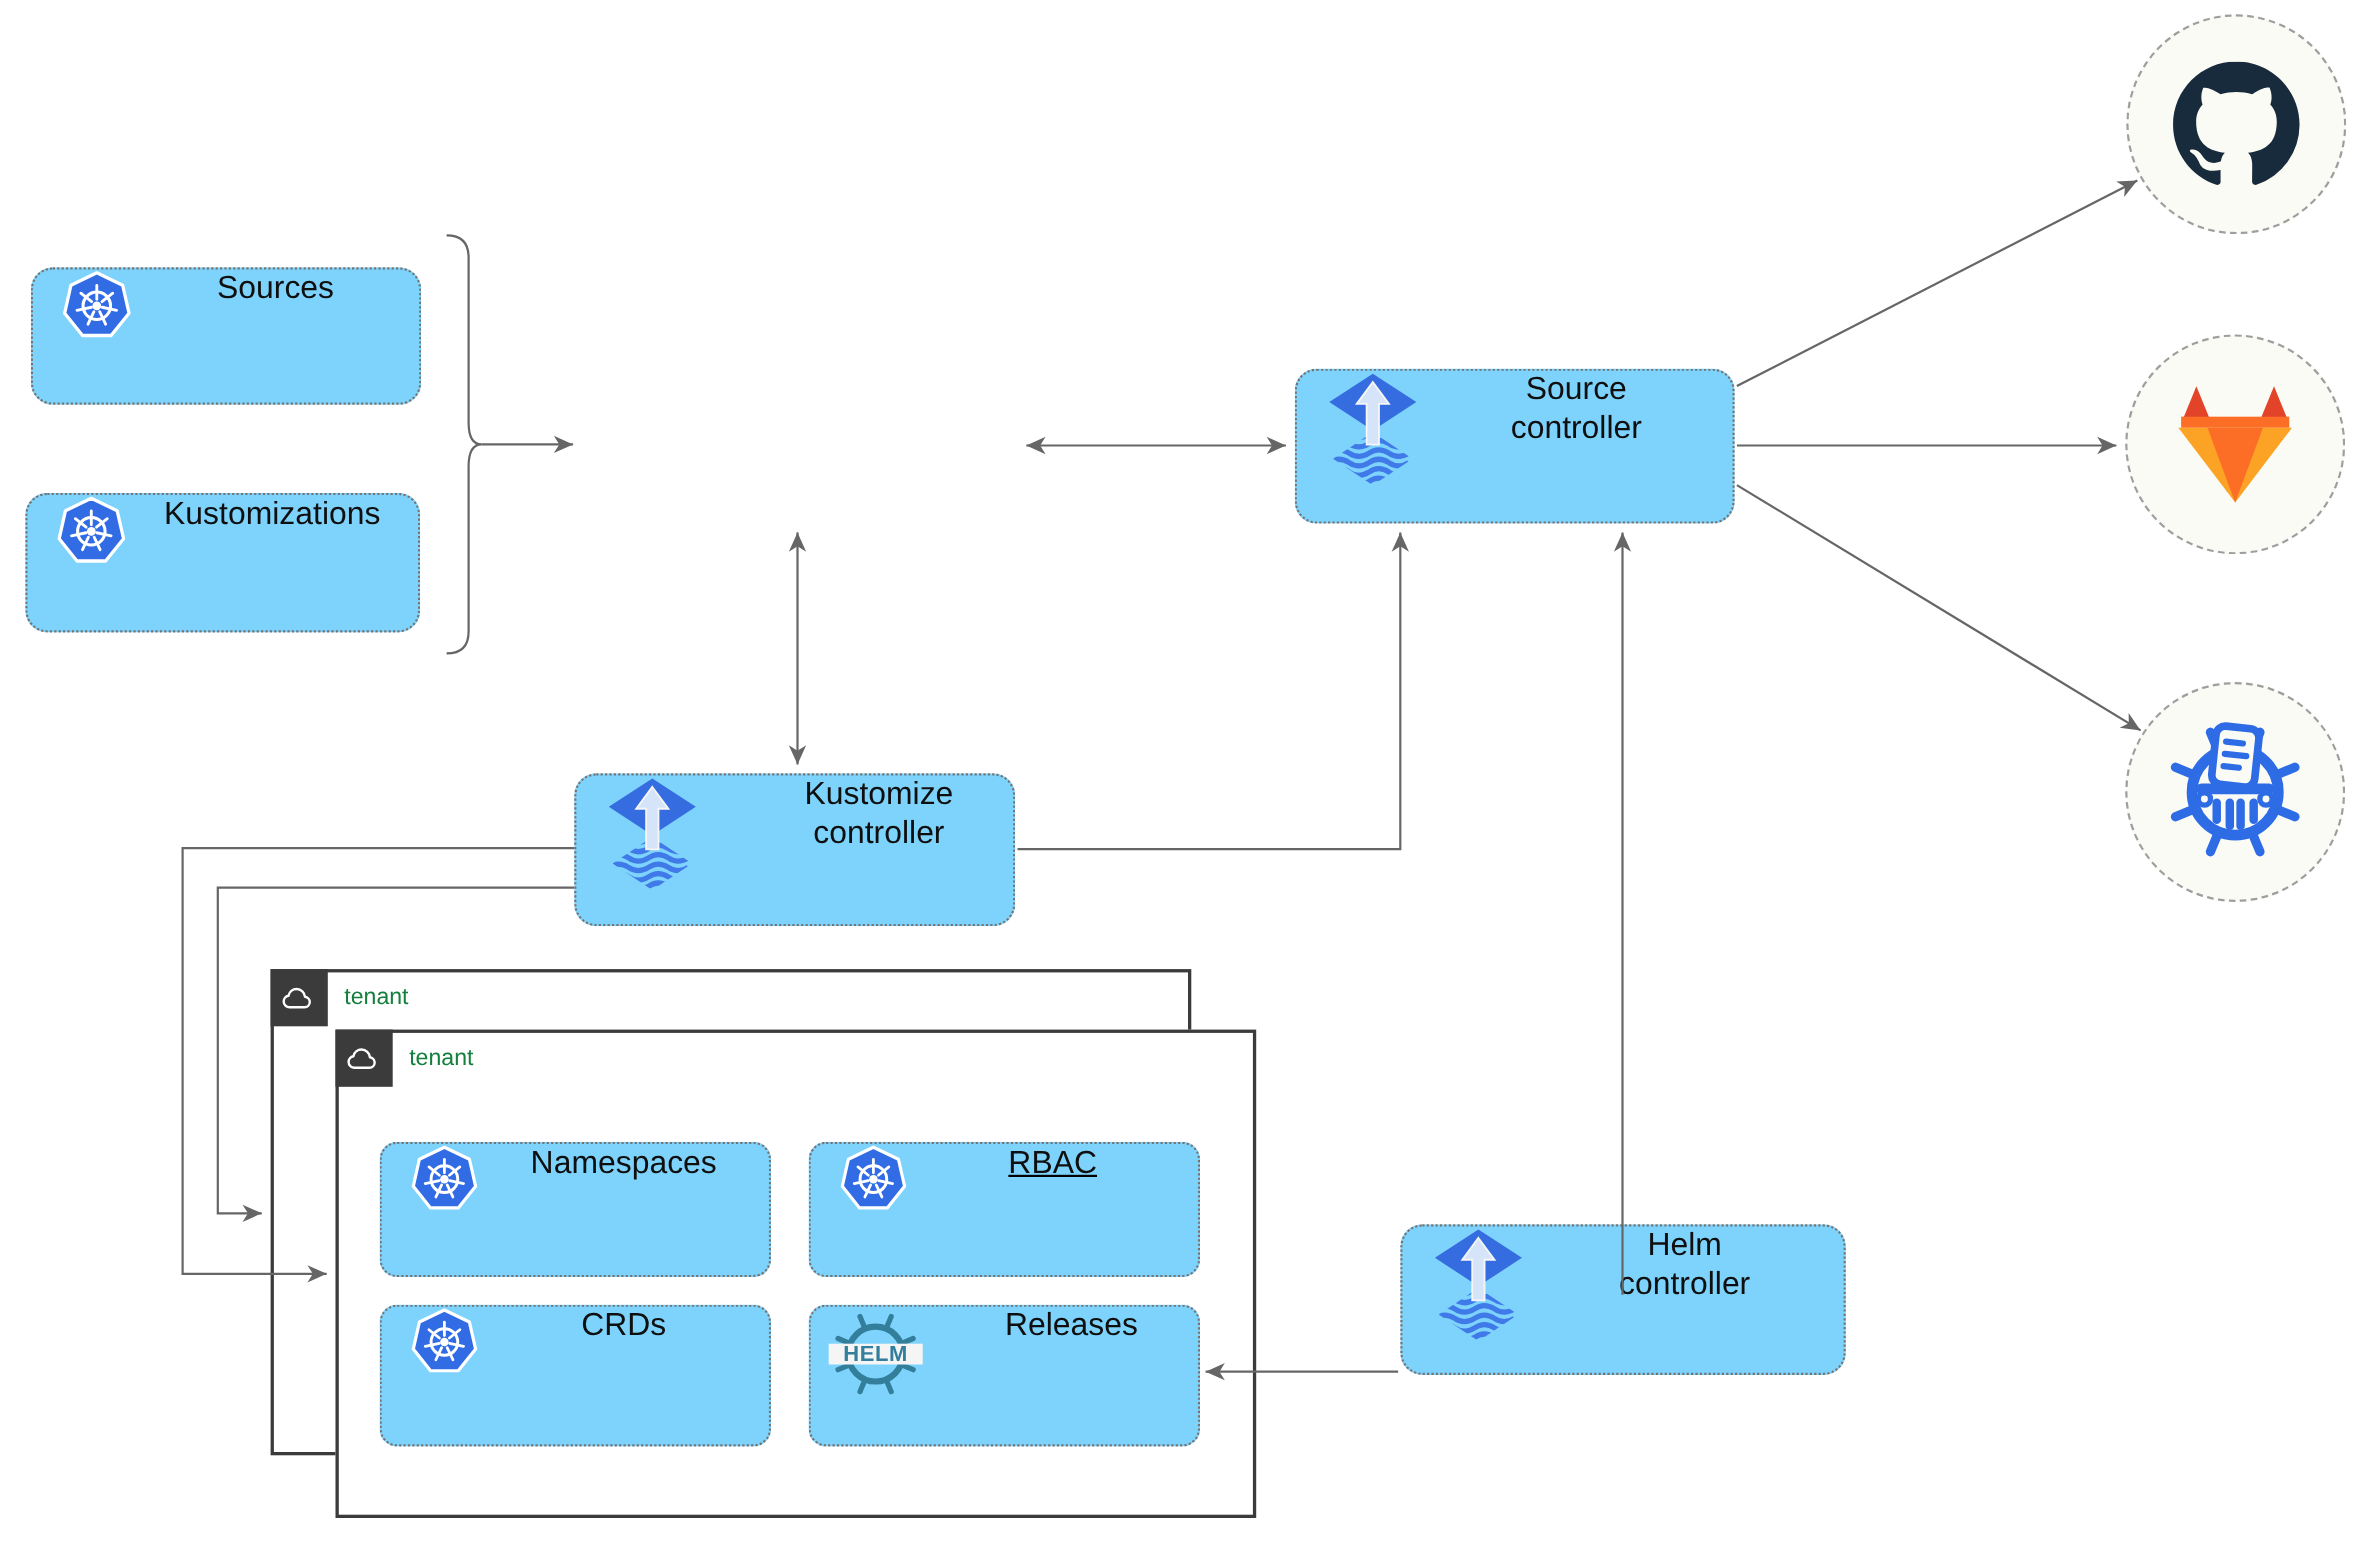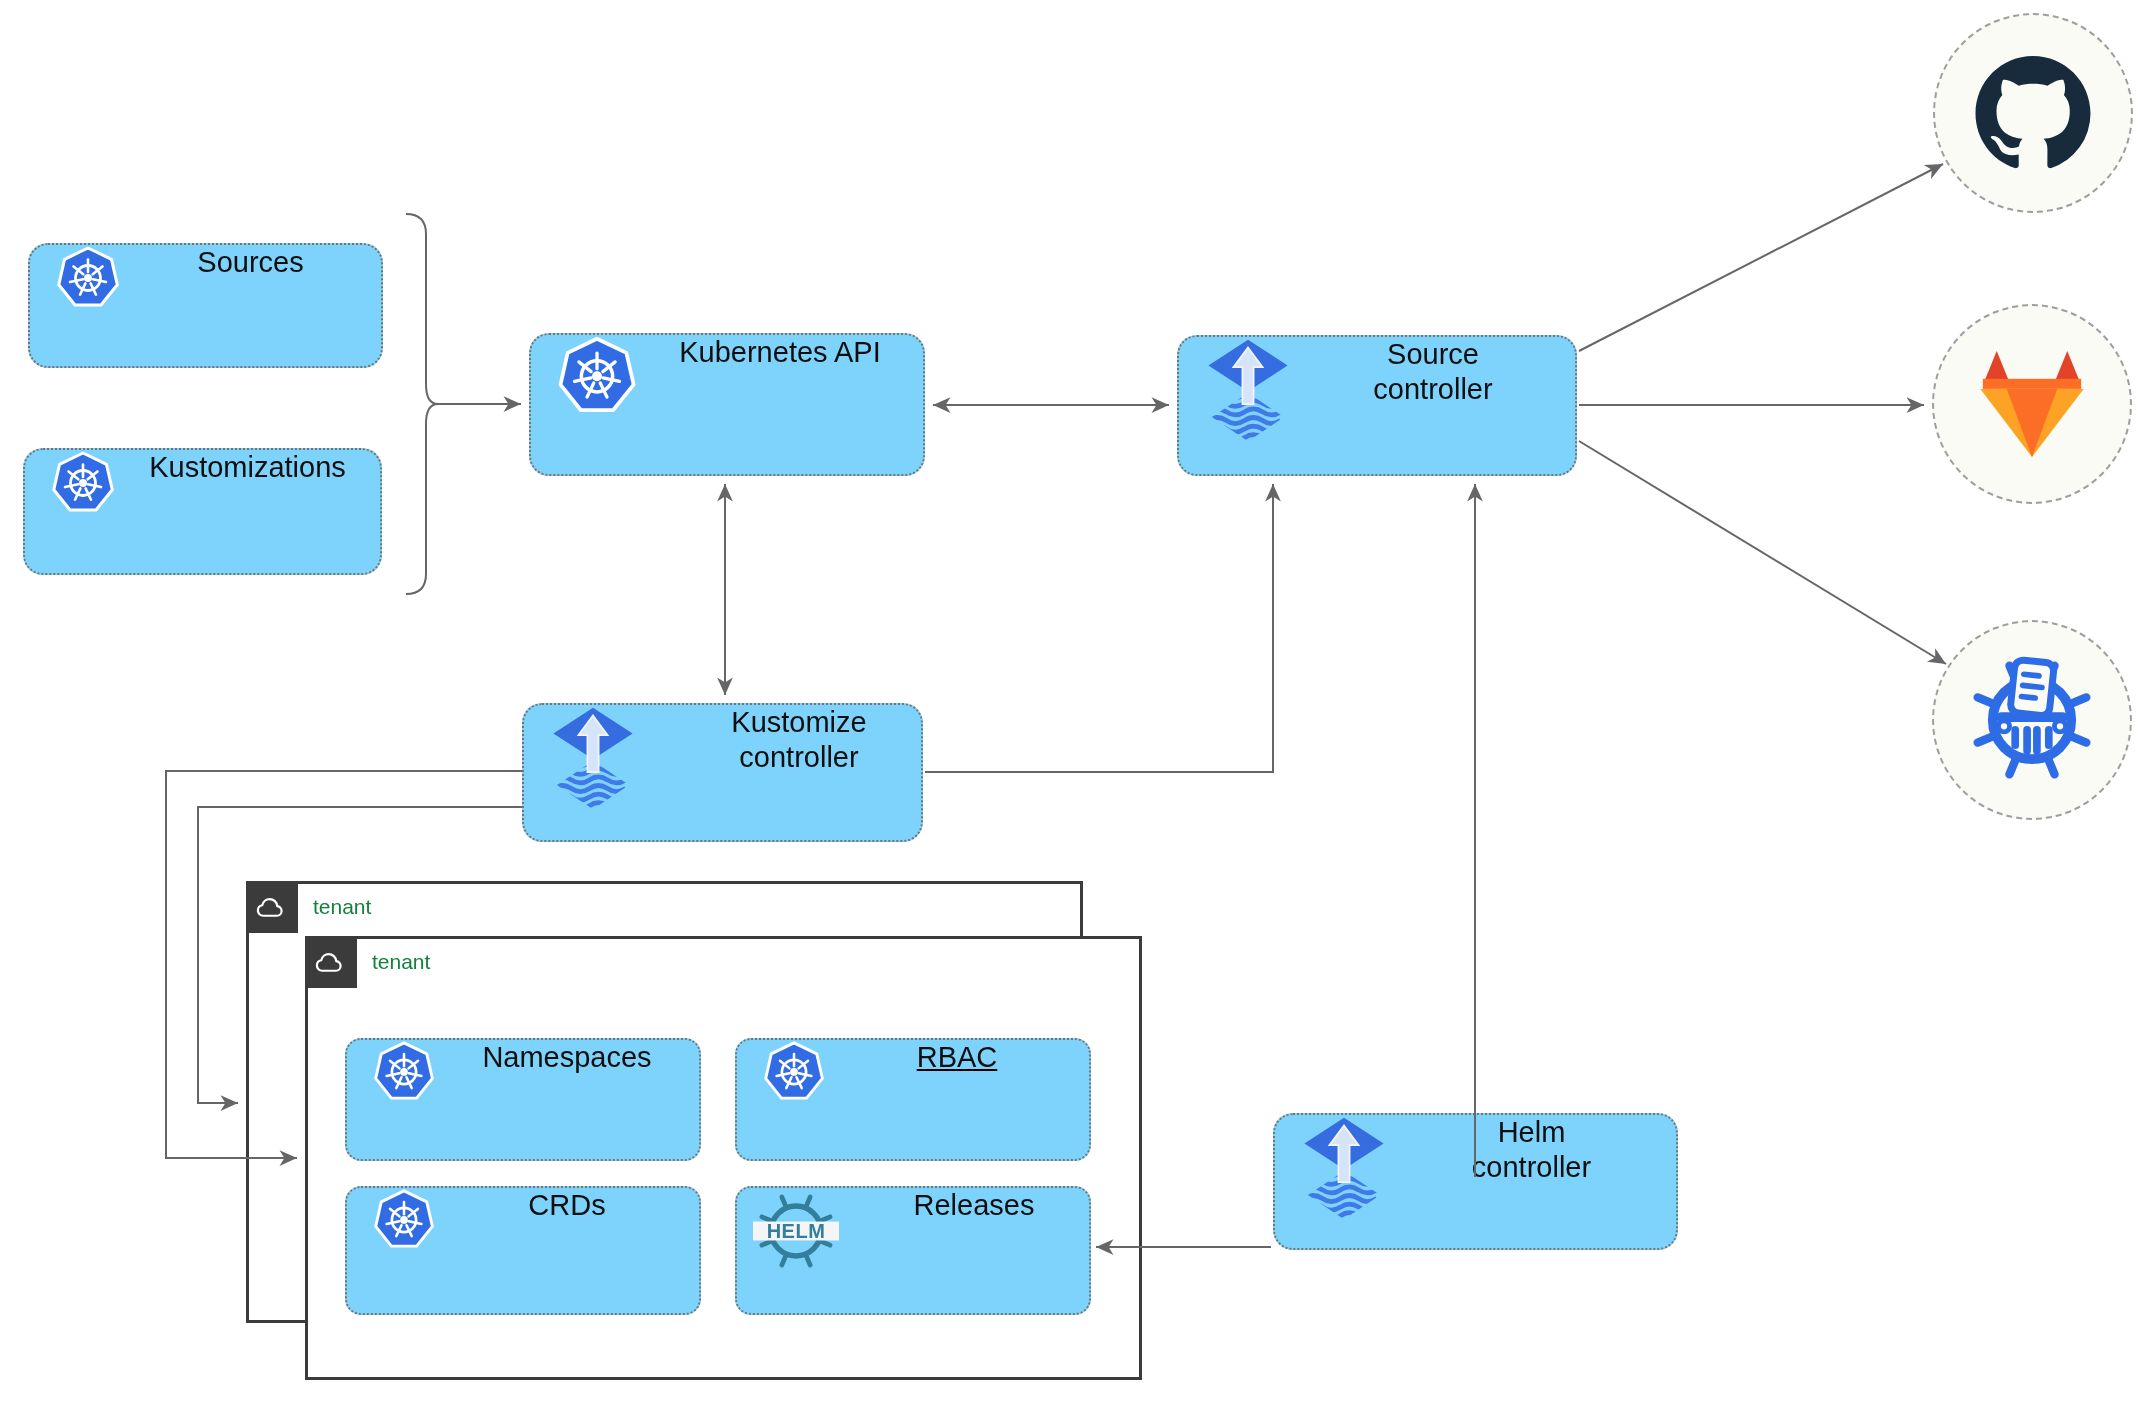--- a/index.html
+++ b/index.html
@@ -173,26 +173,20 @@
       </svg>
     <div class="lbl">Sources</div>
   </div>
   <div class="box z3" style="left:23px;top:448px;width:359px;height:127px;">
     <svg class="ic" width="64" height="64">
         <use href="#sym-k8s"></use>
       </svg>
     <div class="lbl">Kustomizations</div>
   </div>
 
-  <div class="box z3" style="left:529px;top:333px;width:396px;height:143px;">
-    <svg class="ic" width="80" height="80">
-        <use href="#sym-k8s"></use>
-      </svg>
-    <div class="lbl">Kubernetes API</div>
-  </div>
 
   <div class="box z3" style="left:1177px;top:335px;width:400px;height:141px;">
     <svg class="ic" width="86" height="112">
         <use href="#sym-flux"></use>
       </svg>
     <div class="lbl narrow">
         <span>Source controller</span>
       </div>
   </div>
 

